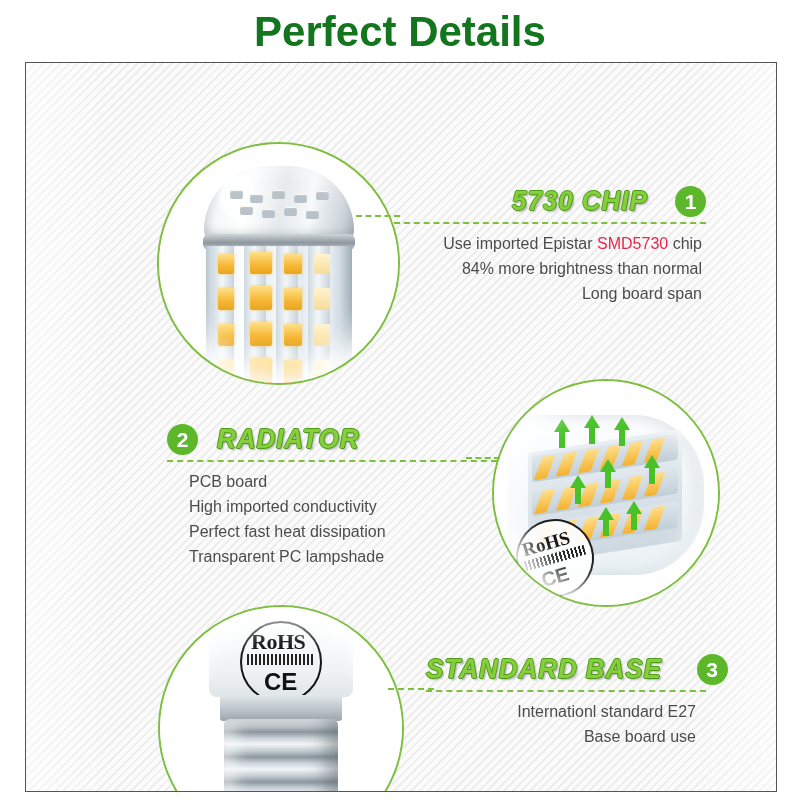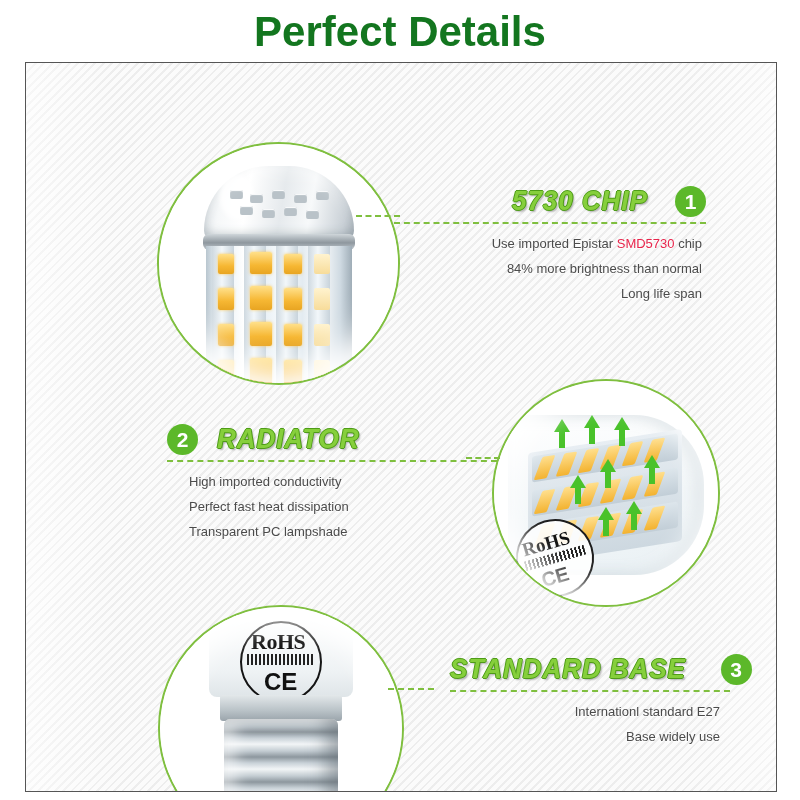--- a/index.html
+++ b/index.html
@@ -177,38 +177,38 @@
     text-shadow:
       -1px 0 #4e9c18, 0 -1px #4e9c18, 1px 0 #4e9c18, 0 1px #4e9c18,
       2px 2px 2px rgba(120,120,120,.55);
     transform:scaleX(.93);transform-origin:left center;
   }
   .dash{
     height:0;border-top:2px dashed #7fbf3f;
     margin-top:3px;
   }
   .body{
-    font-size:13px;color:#4b4b4b;line-height:25px;
+    font-size:16px;color:#4b4b4b;line-height:25px;
     padding-top:7px;
     text-shadow:0 1px 0 rgba(255,255,255,.8);
   }
   .red{color:#e8254c;}
 
   
   #c1{left:368px;top:122px;width:312px;}
   #c1 .head{text-align:right;}
   #c1 .body{text-align:right;padding-right:4px;}
 
   
   #c2{left:141px;top:360px;width:330px;}
   #c2 .head{text-align:left;}
   #c2 .body{text-align:left;padding-left:22px;}
 
   
-  #c3{left:400px;top:590px;width:280px;margin-left:24px;}
+  #c3{left:400px;top:590px;width:280px;}
   #c3 .head{text-align:right;}
   #c3 .body{text-align:right;padding-right:10px;}
 
   
   .hook{position:absolute;z-index:5;border:2px dashed #7fbf3f;}
   #hook1{left:330px;top:152px;width:44px;height:0;border:0;border-top:2px dashed #7fbf3f;}
   #hook2{left:440px;top:394px;width:34px;height:0;border:0;border-top:2px dashed #7fbf3f;}
   #hook3{left:362px;top:625px;width:46px;height:0;border:0;border-top:2px dashed #7fbf3f;}
 </style>
 </head>
@@ -347,45 +347,46 @@
         <span class="htext">5730 CHIP</span>
         <span style="display:inline-block;width:8px"></span>
         <span class="badge">1</span>
       </div>
       <div class="dash"></div>
       <div class="body">
         <div>
           <span>Use imported Epistar </span><span class="red">SMD5730</span><span> chip</span>
         </div>
         <div>84% more brightness than normal</div>
-        <div>Long life span</div>
+        <div>Long board span</div>
       </div>
     </div>
 
     <div class="callout" id="c2">
       <div class="head">
         <span class="badge">2</span>
         <span style="display:inline-block;width:10px"></span>
         <span class="htext">RADIATOR</span>
       </div>
       <div class="dash"></div>
       <div class="body">
+        <div>PCB board</div>
         <div>High imported conductivity</div>
         <div>Perfect fast heat dissipation</div>
         <div>Transparent PC lampshade</div>
       </div>
     </div>
 
     <div class="callout" id="c3">
       <div class="head">
         <span class="htext">STANDARD BASE</span>
         <span style="display:inline-block;width:8px"></span>
         <span class="badge">3</span>
       </div>
       <div class="dash"></div>
       <div class="body">
         <div>Internationl standard E27</div>
-        <div>Base widely use</div>
+        <div>Base board use</div>
       </div>
     </div>
 
   </div>
 </div>
 
 </body></html>

